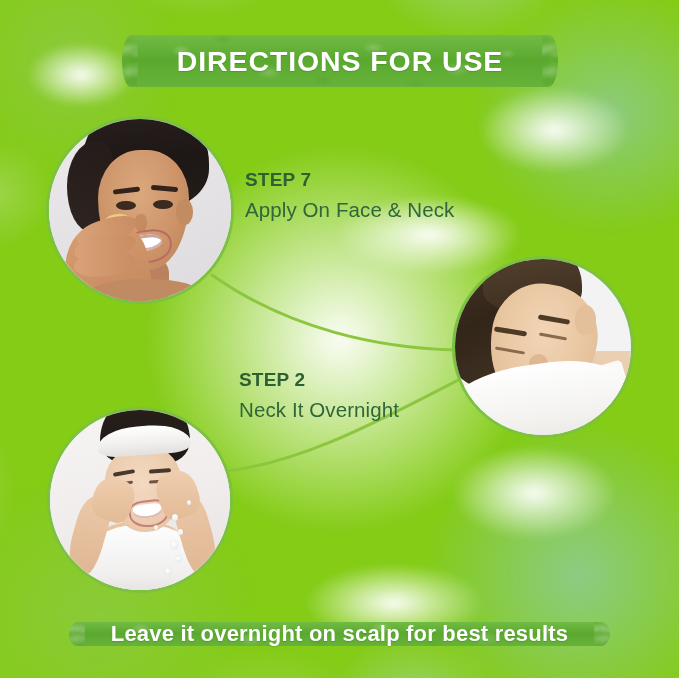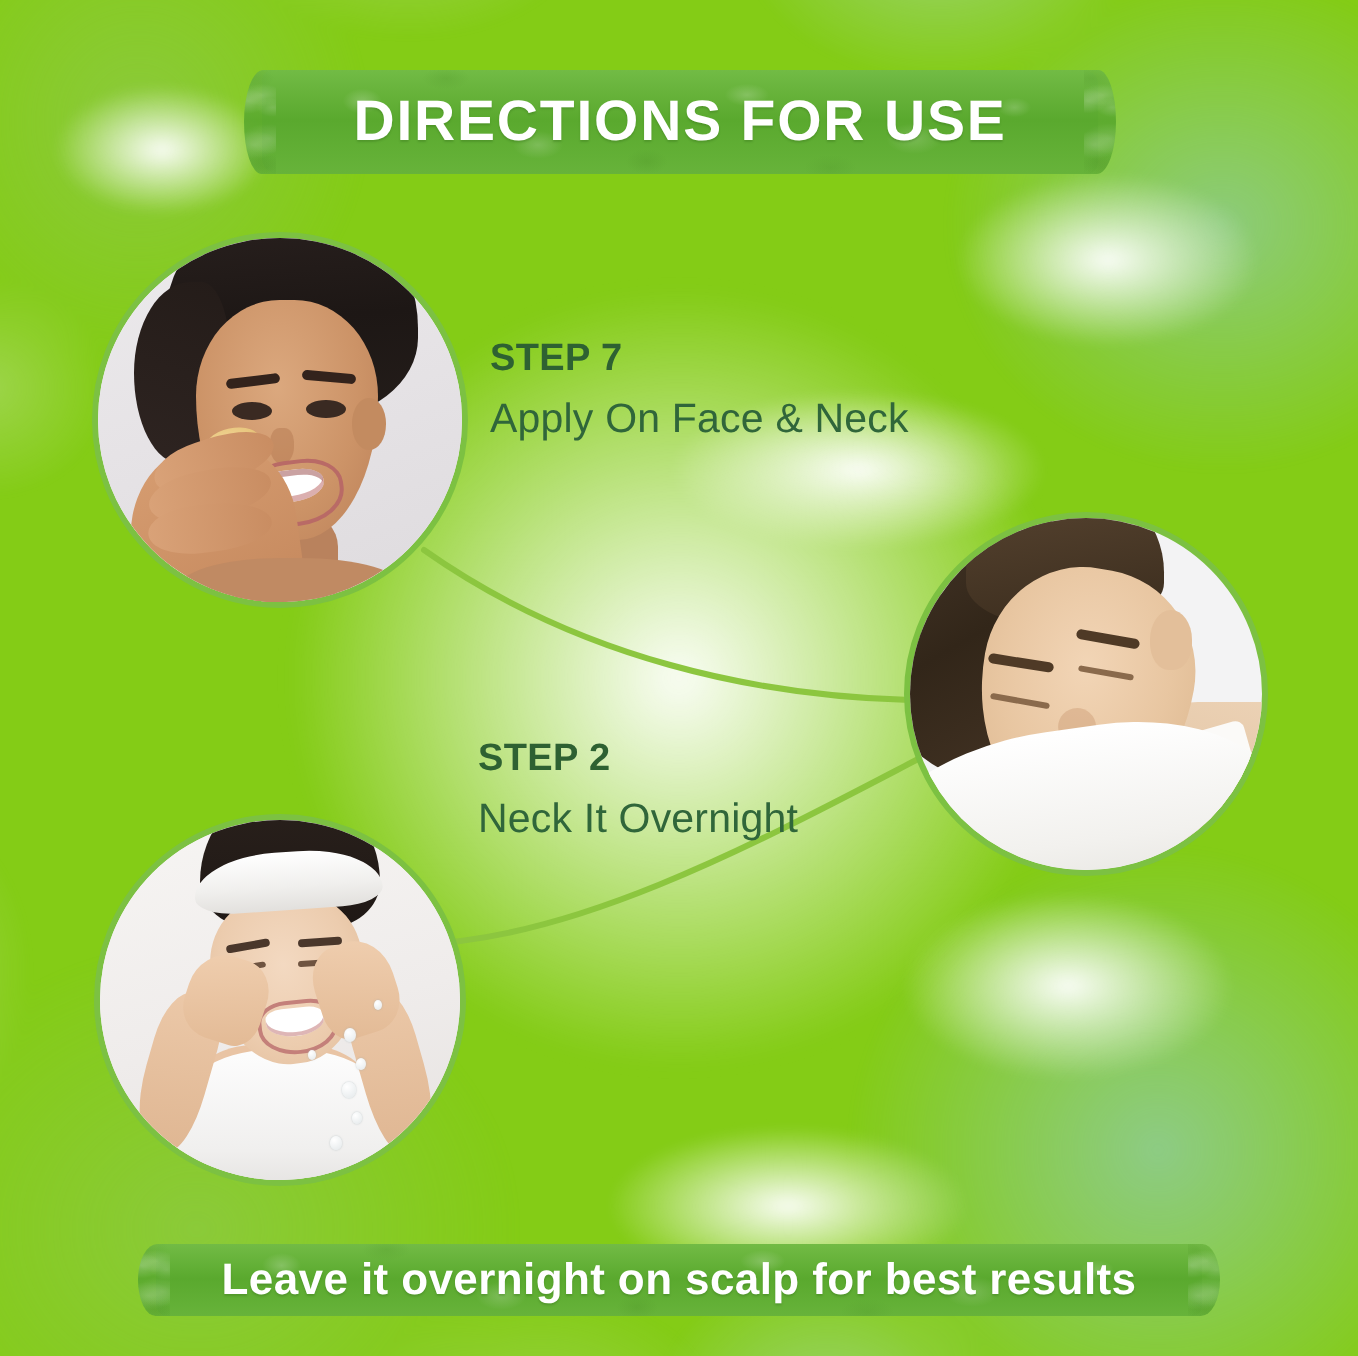--- a/index.html
+++ b/index.html
@@ -134,21 +134,21 @@
     font-size: 28.5px;
     font-weight: 700;
     letter-spacing: 0.9px;
     text-shadow: 0 1px 1px rgba(40,90,20,0.25);
   }
 
   #footer-banner {
     left: 78px;
     top: 622px;
     width: 523px;
-    height: 36px;
+    height: 24px;
     border-radius: 4px 6px 5px 6px;
   }
   #footer-banner .banner-text {
     font-size: 22px;
     font-weight: 700;
     letter-spacing: 0.2px;
     text-shadow: 0 1px 1px rgba(40,90,20,0.25);
   }
 
   

